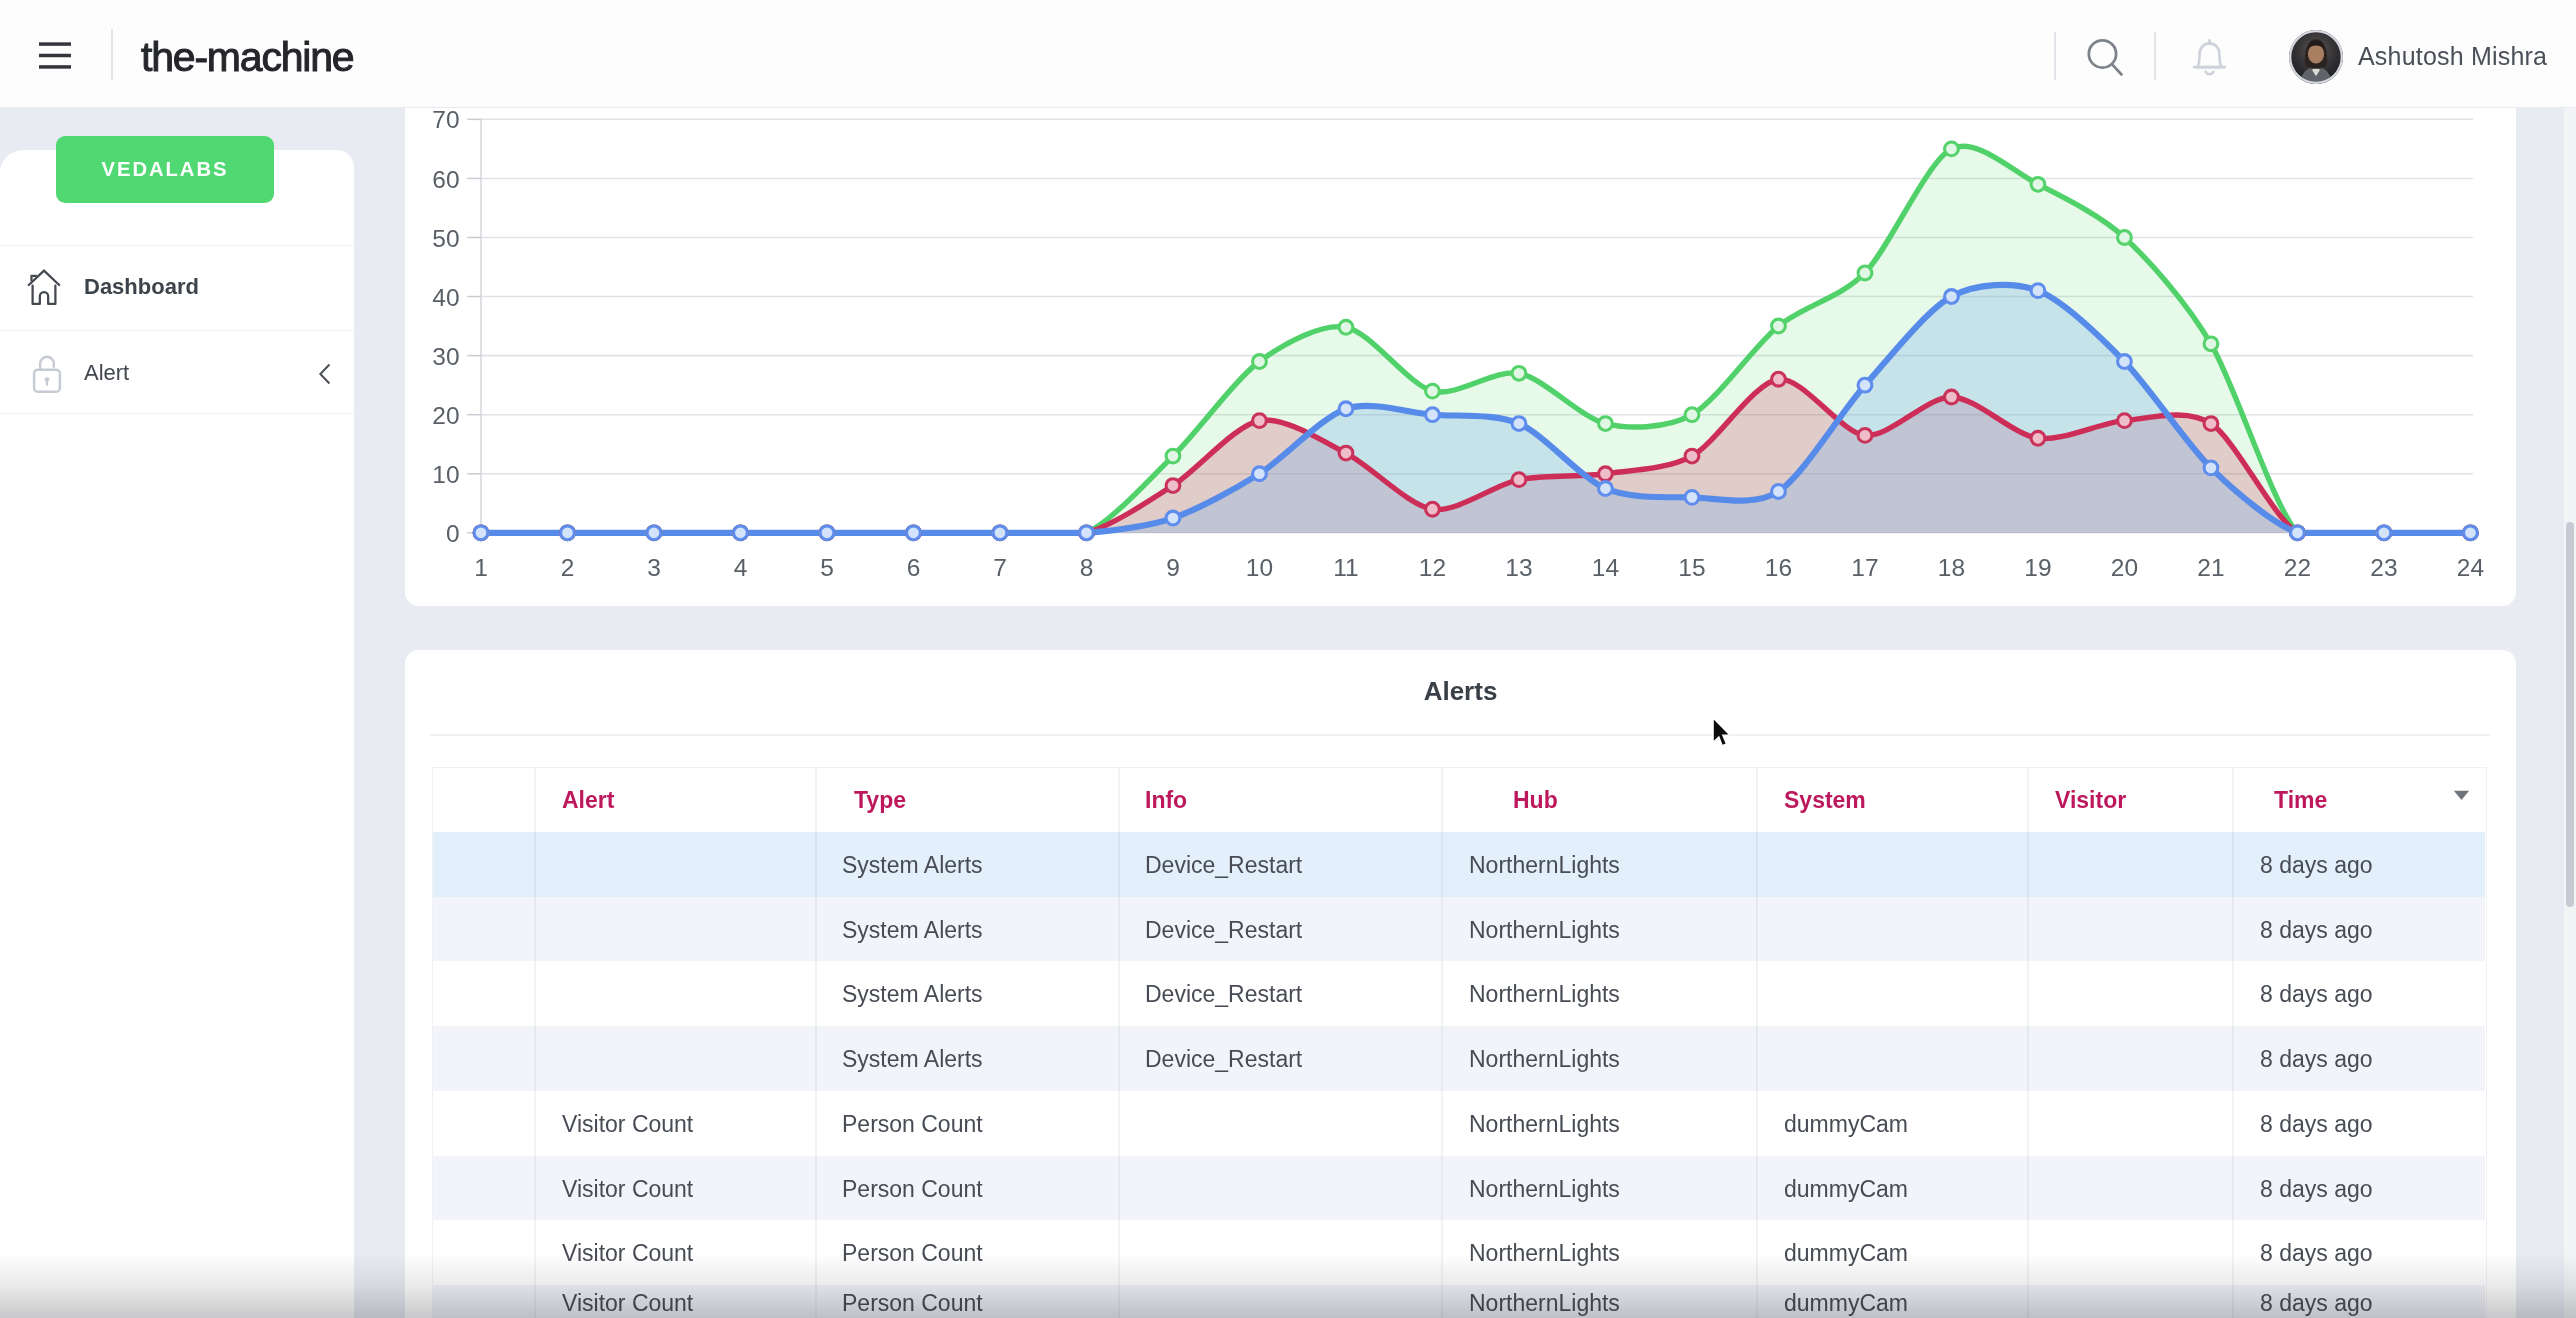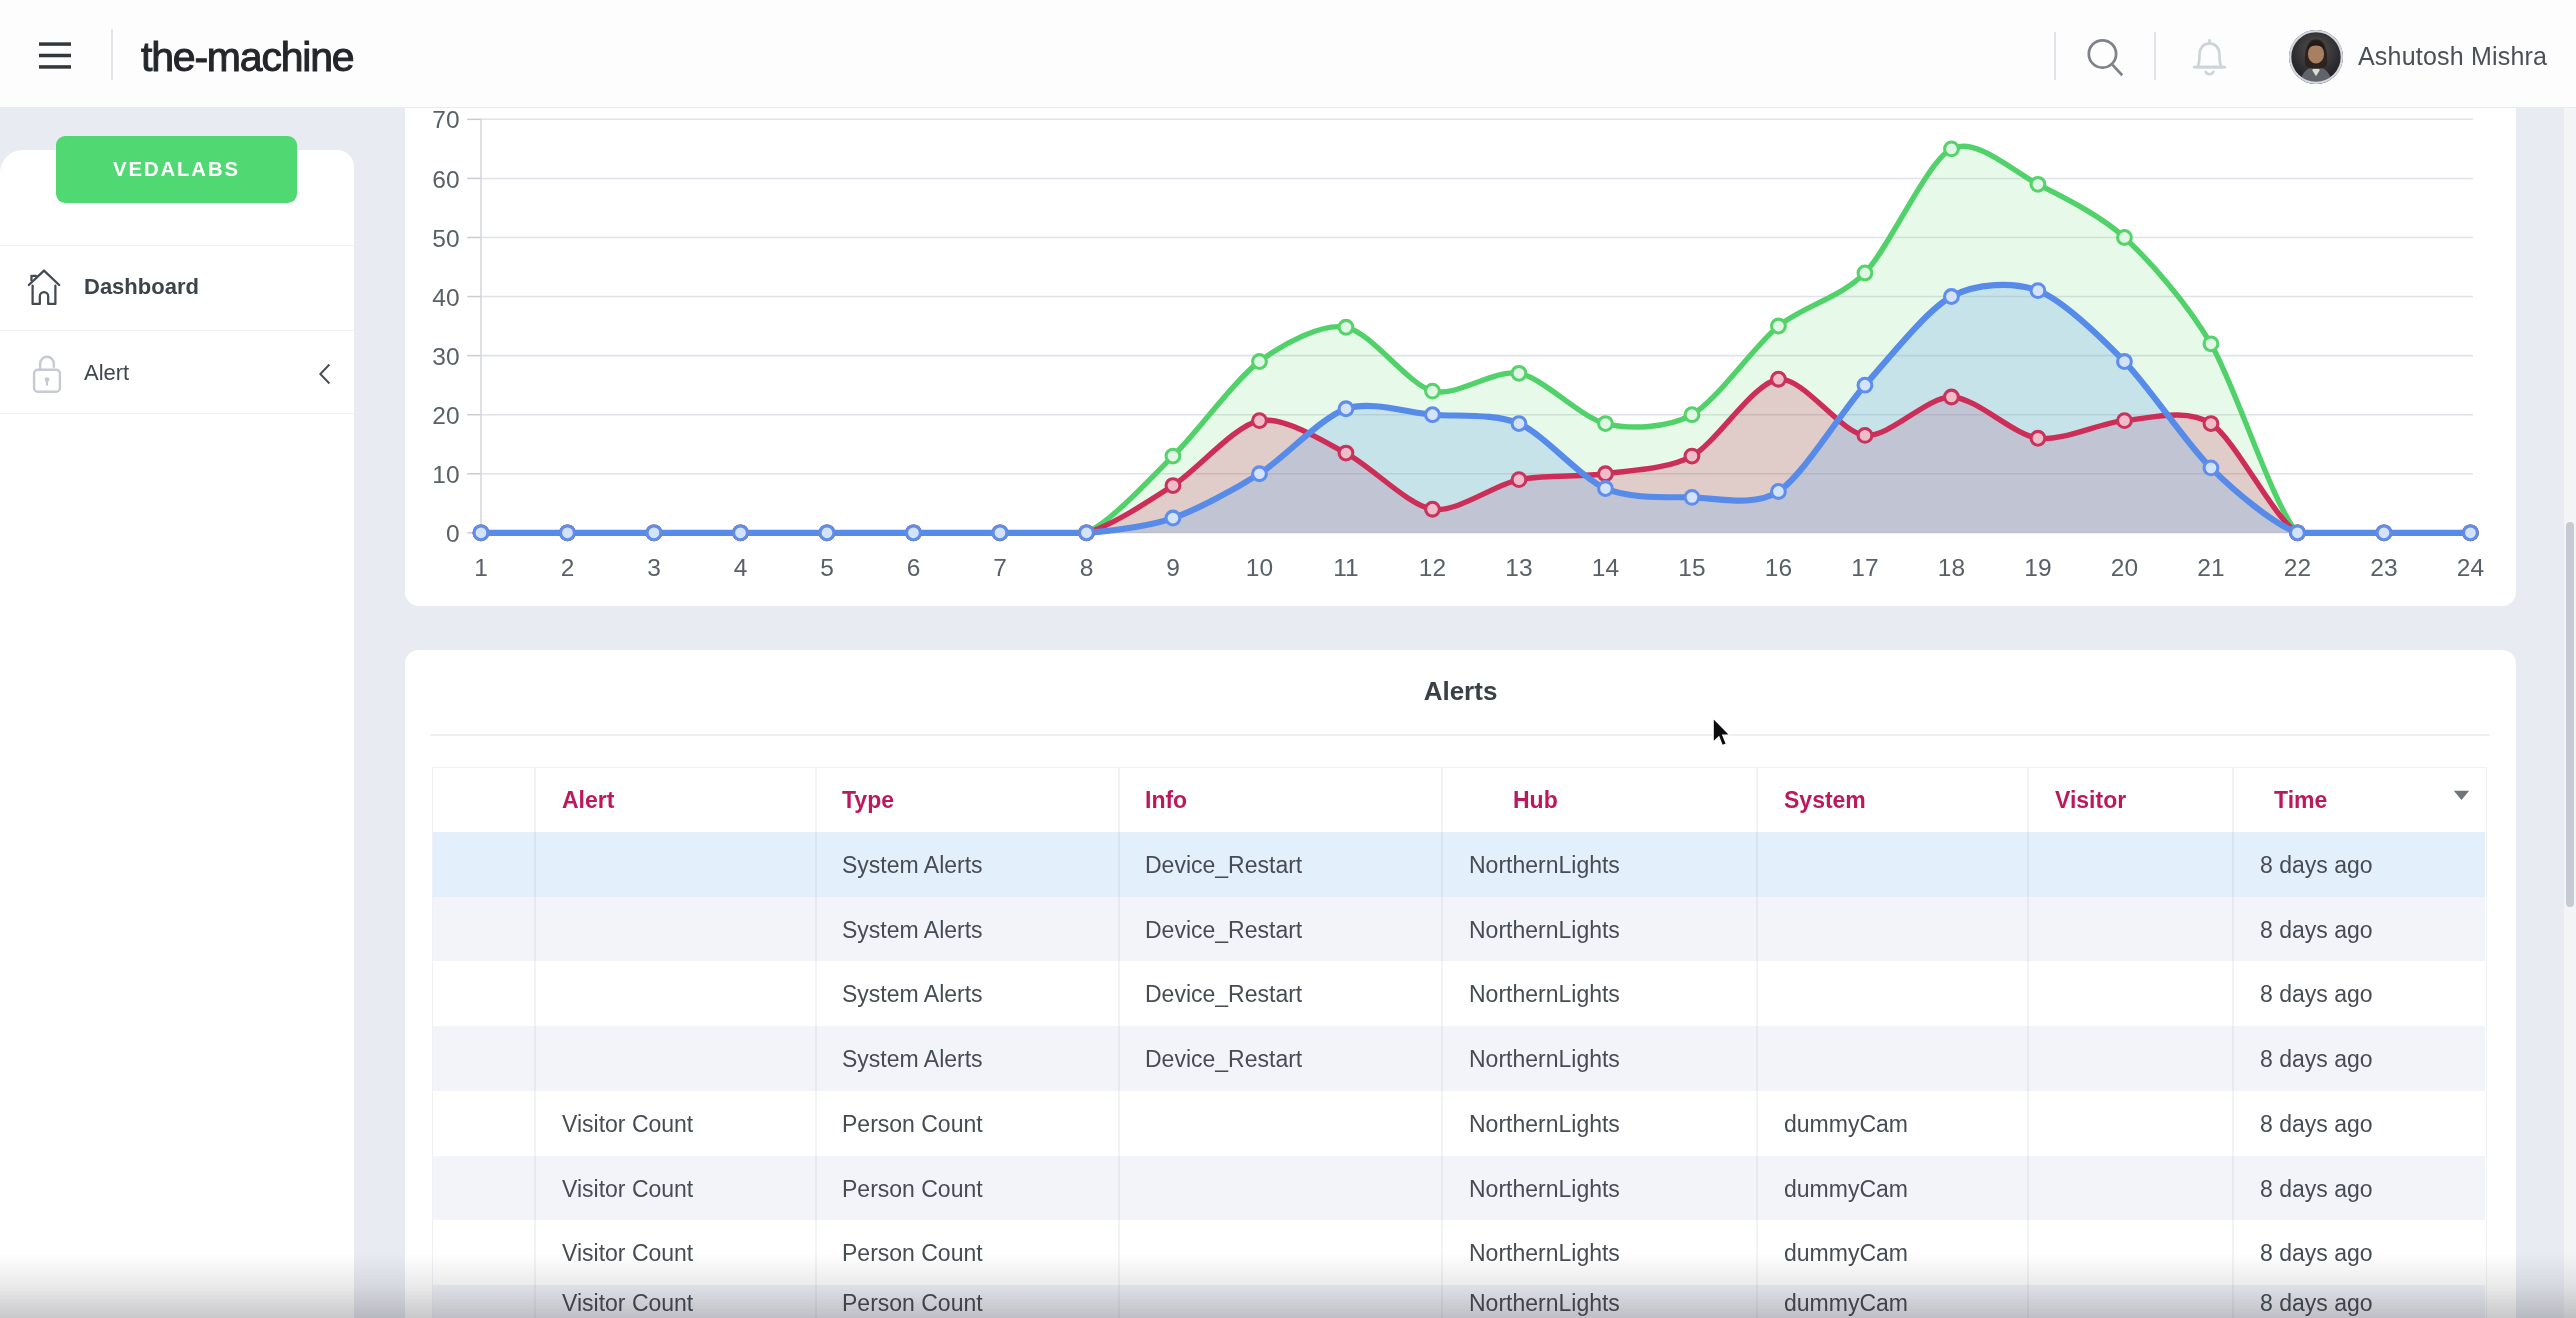--- a/index.html
+++ b/index.html
@@ -10,21 +10,21 @@
   #topbar { position:absolute; left:0; top:0; width:2576px; height:108px;
     background:#fdfdfe; border-bottom:1.5px solid #e9eaef; }
   #topstrip { position:absolute; left:0; top:0; width:2576px; height:3.8px; background:#f0f0f3; }
   .vdiv { position:absolute; width:1.5px; background:#e3e4e9; }
   #navtitle { position:absolute; left:141px; top:34px; font-size:41px; font-weight:400;
     letter-spacing:-1.2px; color:#24262a; -webkit-text-stroke:1px #24262a; }
   #username { position:absolute; left:2358px; top:42px; font-size:25px; letter-spacing:0.2px; color:#4b5058;text-align:center; }
   
   #sidebar { position:absolute; left:0; top:150px; width:354px; height:1169px;
     background:#ffffff; border-radius:23px 17px 0 0; }
-  #brandbtn { position:absolute; left:56px; top:136px; width:241px; height:67px;
+  #brandbtn { position:absolute; left:56px; top:136px; width:218px; height:67px;
     background:#50d873; border-radius:9.2px; color:#ffffff; font-size:20.3px; font-weight:700;
     letter-spacing:1.9px; text-align:center; line-height:67px; }
   .menurow { position:absolute; left:0; width:354px; height:85px; border-top:1.5px solid #f1f2f6; }
   .menutext { position:absolute; left:84px; font-size:22px; font-weight:700; color:#3d434b; }
   
   #chartcard { position:absolute; left:405px; top:108px; width:2111px; height:498px;
     background:#ffffff; border-radius:0 0 14px 14px; }
   #alertcard { position:absolute; left:405px; top:650px; width:2111px; height:669px;
     background:#ffffff; border-radius:14px 14px 0 0; }
   #alerttitle { position:absolute; left:405px; top:676px; width:2111px; text-align:center;
@@ -226,21 +226,21 @@
       <circle cx="3222.7" cy="695.5" r="9"></circle>
     </g>
 </svg>
 
 <div id="alertcard"></div>
 <div id="alerttitle">Alerts</div>
 <div id="titlediv"></div>
 <div id="tbl">
     <div class="trow" style="top:0px; height:64px; background:#ffffff;">
       <div class="cell hcell" style="left:129px;">Alert</div>
-      <div class="cell hcell" style="left:409px;">Type</div>
+      <div class="cell hcell" style="left:421px;">Type</div>
       <div class="cell hcell" style="left:712px;">Info</div>
       <div class="cell hcell" style="left:1080px;">Hub</div>
       <div class="cell hcell" style="left:1351px;">System</div>
       <div class="cell hcell" style="left:1622px;">Visitor</div>
       <div class="cell hcell" style="left:1827px;margin-left:14px;">Time</div>
       <svg class="abs" style="left:2020px; top:22px;" width="17" height="10.7" viewBox="0 0 22 14">
         <path d="M1 1 L21 1 L11 13 Z" fill="#70757c"></path>
       </svg>
     </div>
     <div class="trow" style="top:64px; height:66px; background:#e3effb;">

